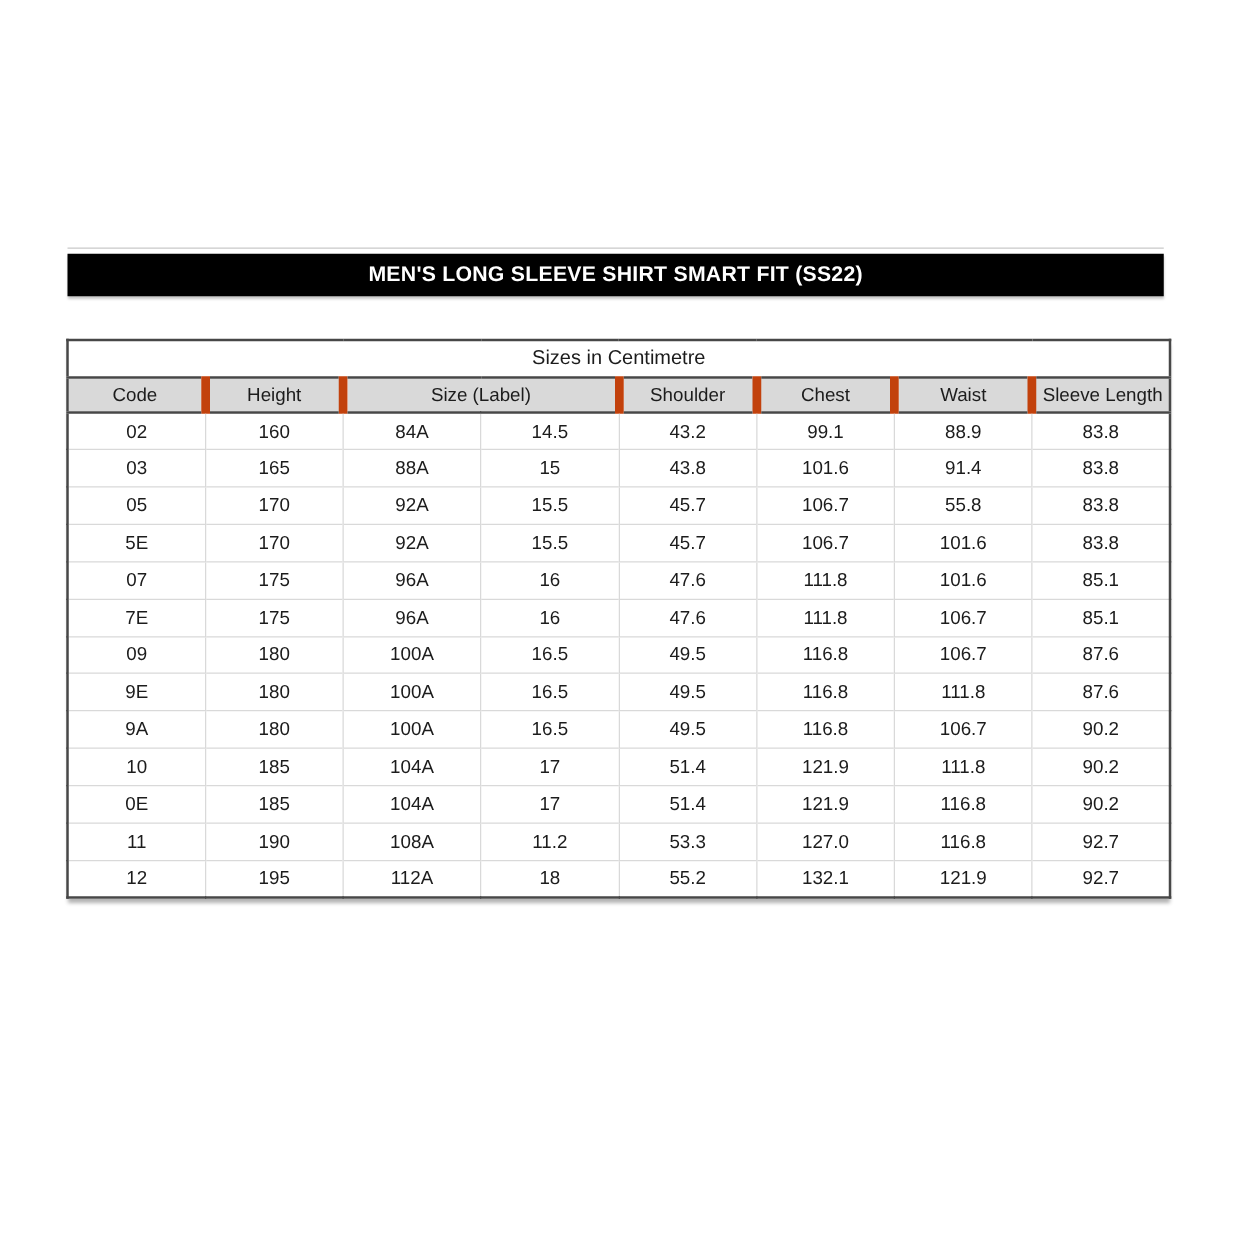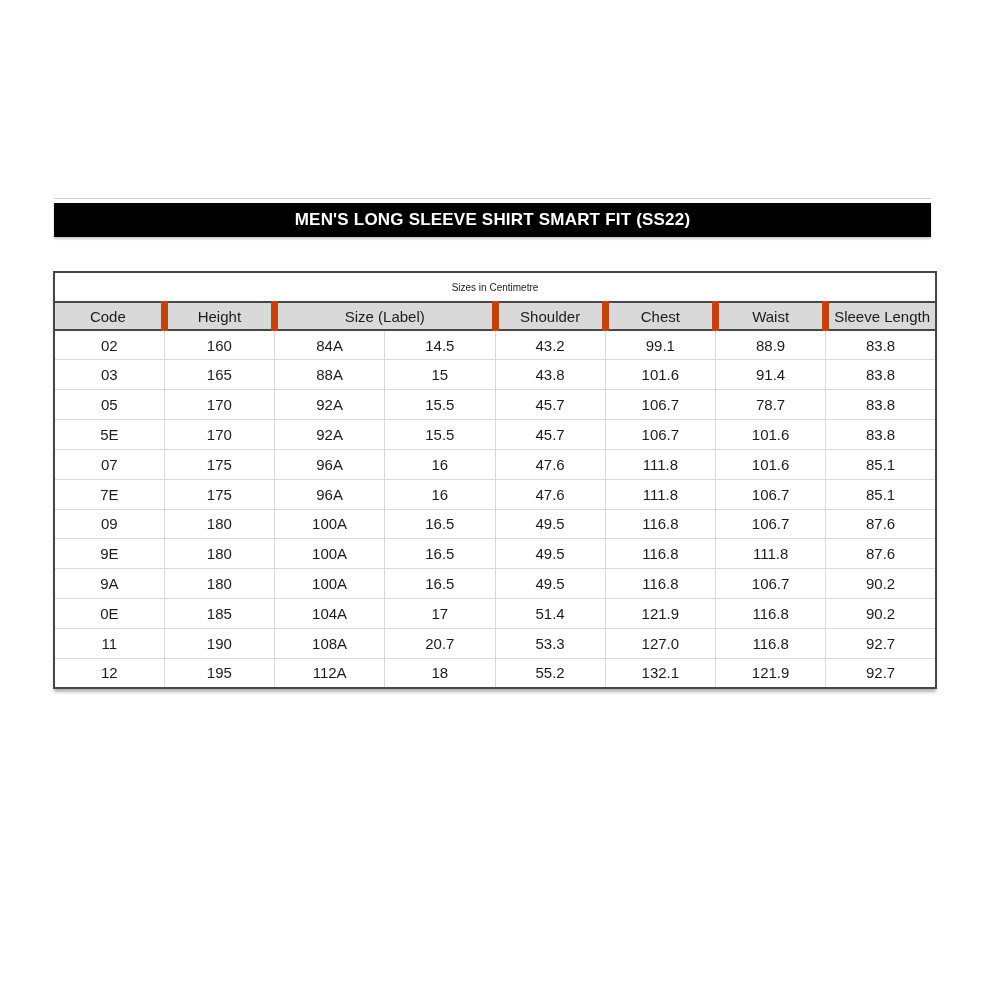--- a/index.html
+++ b/index.html
@@ -50,21 +50,21 @@
     text-align: center;
     vertical-align: middle;
     font-size: 15px;
     overflow: hidden;
     white-space: nowrap;
   }
   .caption-row th {
     height: 30px;
     background: #ffffff;
     border-bottom: 2px solid #474747;
-    font-size: 10px;
+    font-size: 16px;
   }
   .header-row th {
     height: 28px;
     background: #d9d9d9;
     border-bottom: 2px solid #474747;
     border-left: 7px solid #c2410c;
   }
   .header-row th:first-child { border-left: none; margin-left: 36px; }
   tbody td {
     height: 29.85px;
@@ -131,21 +131,21 @@
             <td>91.4</td>
             <td>83.8</td>
           </tr>
           <tr>
             <td>05</td>
             <td>170</td>
             <td>92A</td>
             <td>15.5</td>
             <td>45.7</td>
             <td>106.7</td>
-            <td>78.7</td>
+            <td>55.8</td>
             <td>83.8</td>
           </tr>
           <tr>
             <td>5E</td>
             <td>170</td>
             <td>92A</td>
             <td>15.5</td>
             <td>45.7</td>
             <td>106.7</td>
             <td>101.6</td>
@@ -192,37 +192,47 @@
             <td>87.6</td>
           </tr>
           <tr>
             <td>9A</td>
             <td>180</td>
             <td>100A</td>
             <td>16.5</td>
             <td>49.5</td>
             <td>116.8</td>
             <td>106.7</td>
+            <td>90.2</td>
+          </tr>
+          <tr>
+            <td>10</td>
+            <td>185</td>
+            <td>104A</td>
+            <td>17</td>
+            <td>51.4</td>
+            <td>121.9</td>
+            <td>111.8</td>
             <td>90.2</td>
           </tr>
           <tr>
             <td>0E</td>
             <td>185</td>
             <td>104A</td>
             <td>17</td>
             <td>51.4</td>
             <td>121.9</td>
             <td>116.8</td>
             <td>90.2</td>
           </tr>
           <tr>
             <td>11</td>
             <td>190</td>
             <td>108A</td>
-            <td>20.7</td>
+            <td>11.2</td>
             <td>53.3</td>
             <td>127.0</td>
             <td>116.8</td>
             <td>92.7</td>
           </tr>
           <tr>
             <td>12</td>
             <td>195</td>
             <td>112A</td>
             <td>18</td>

